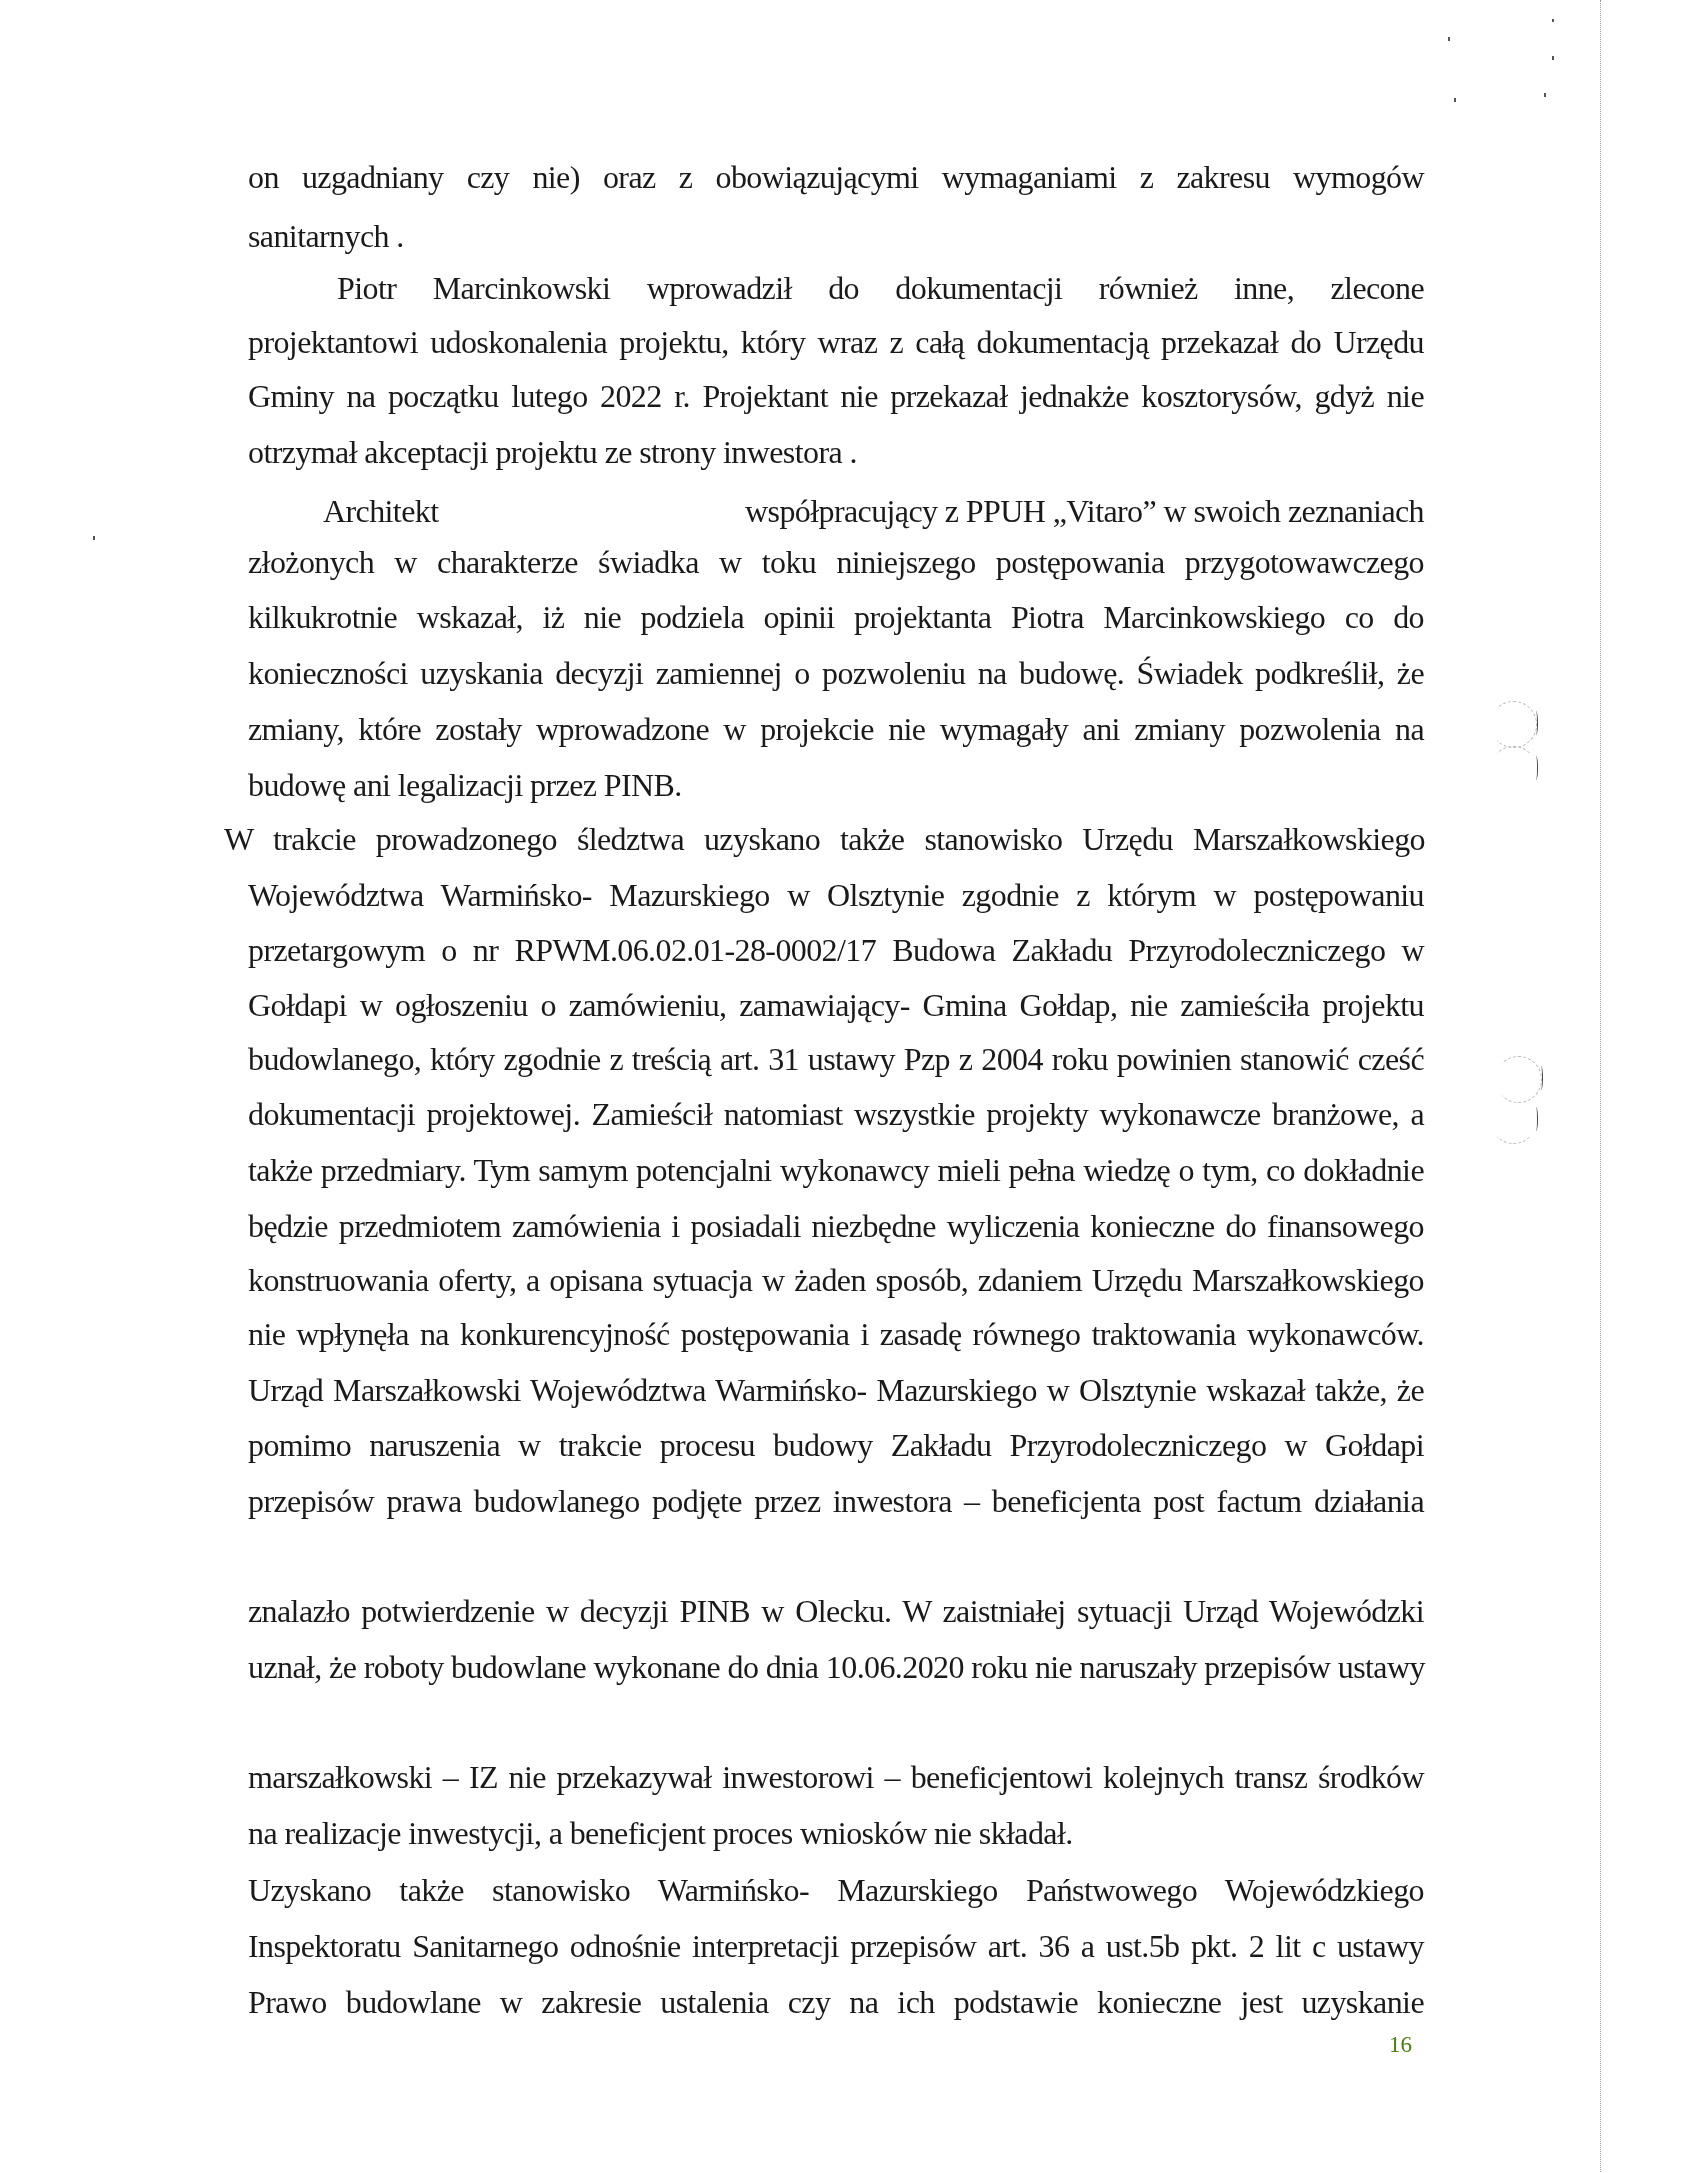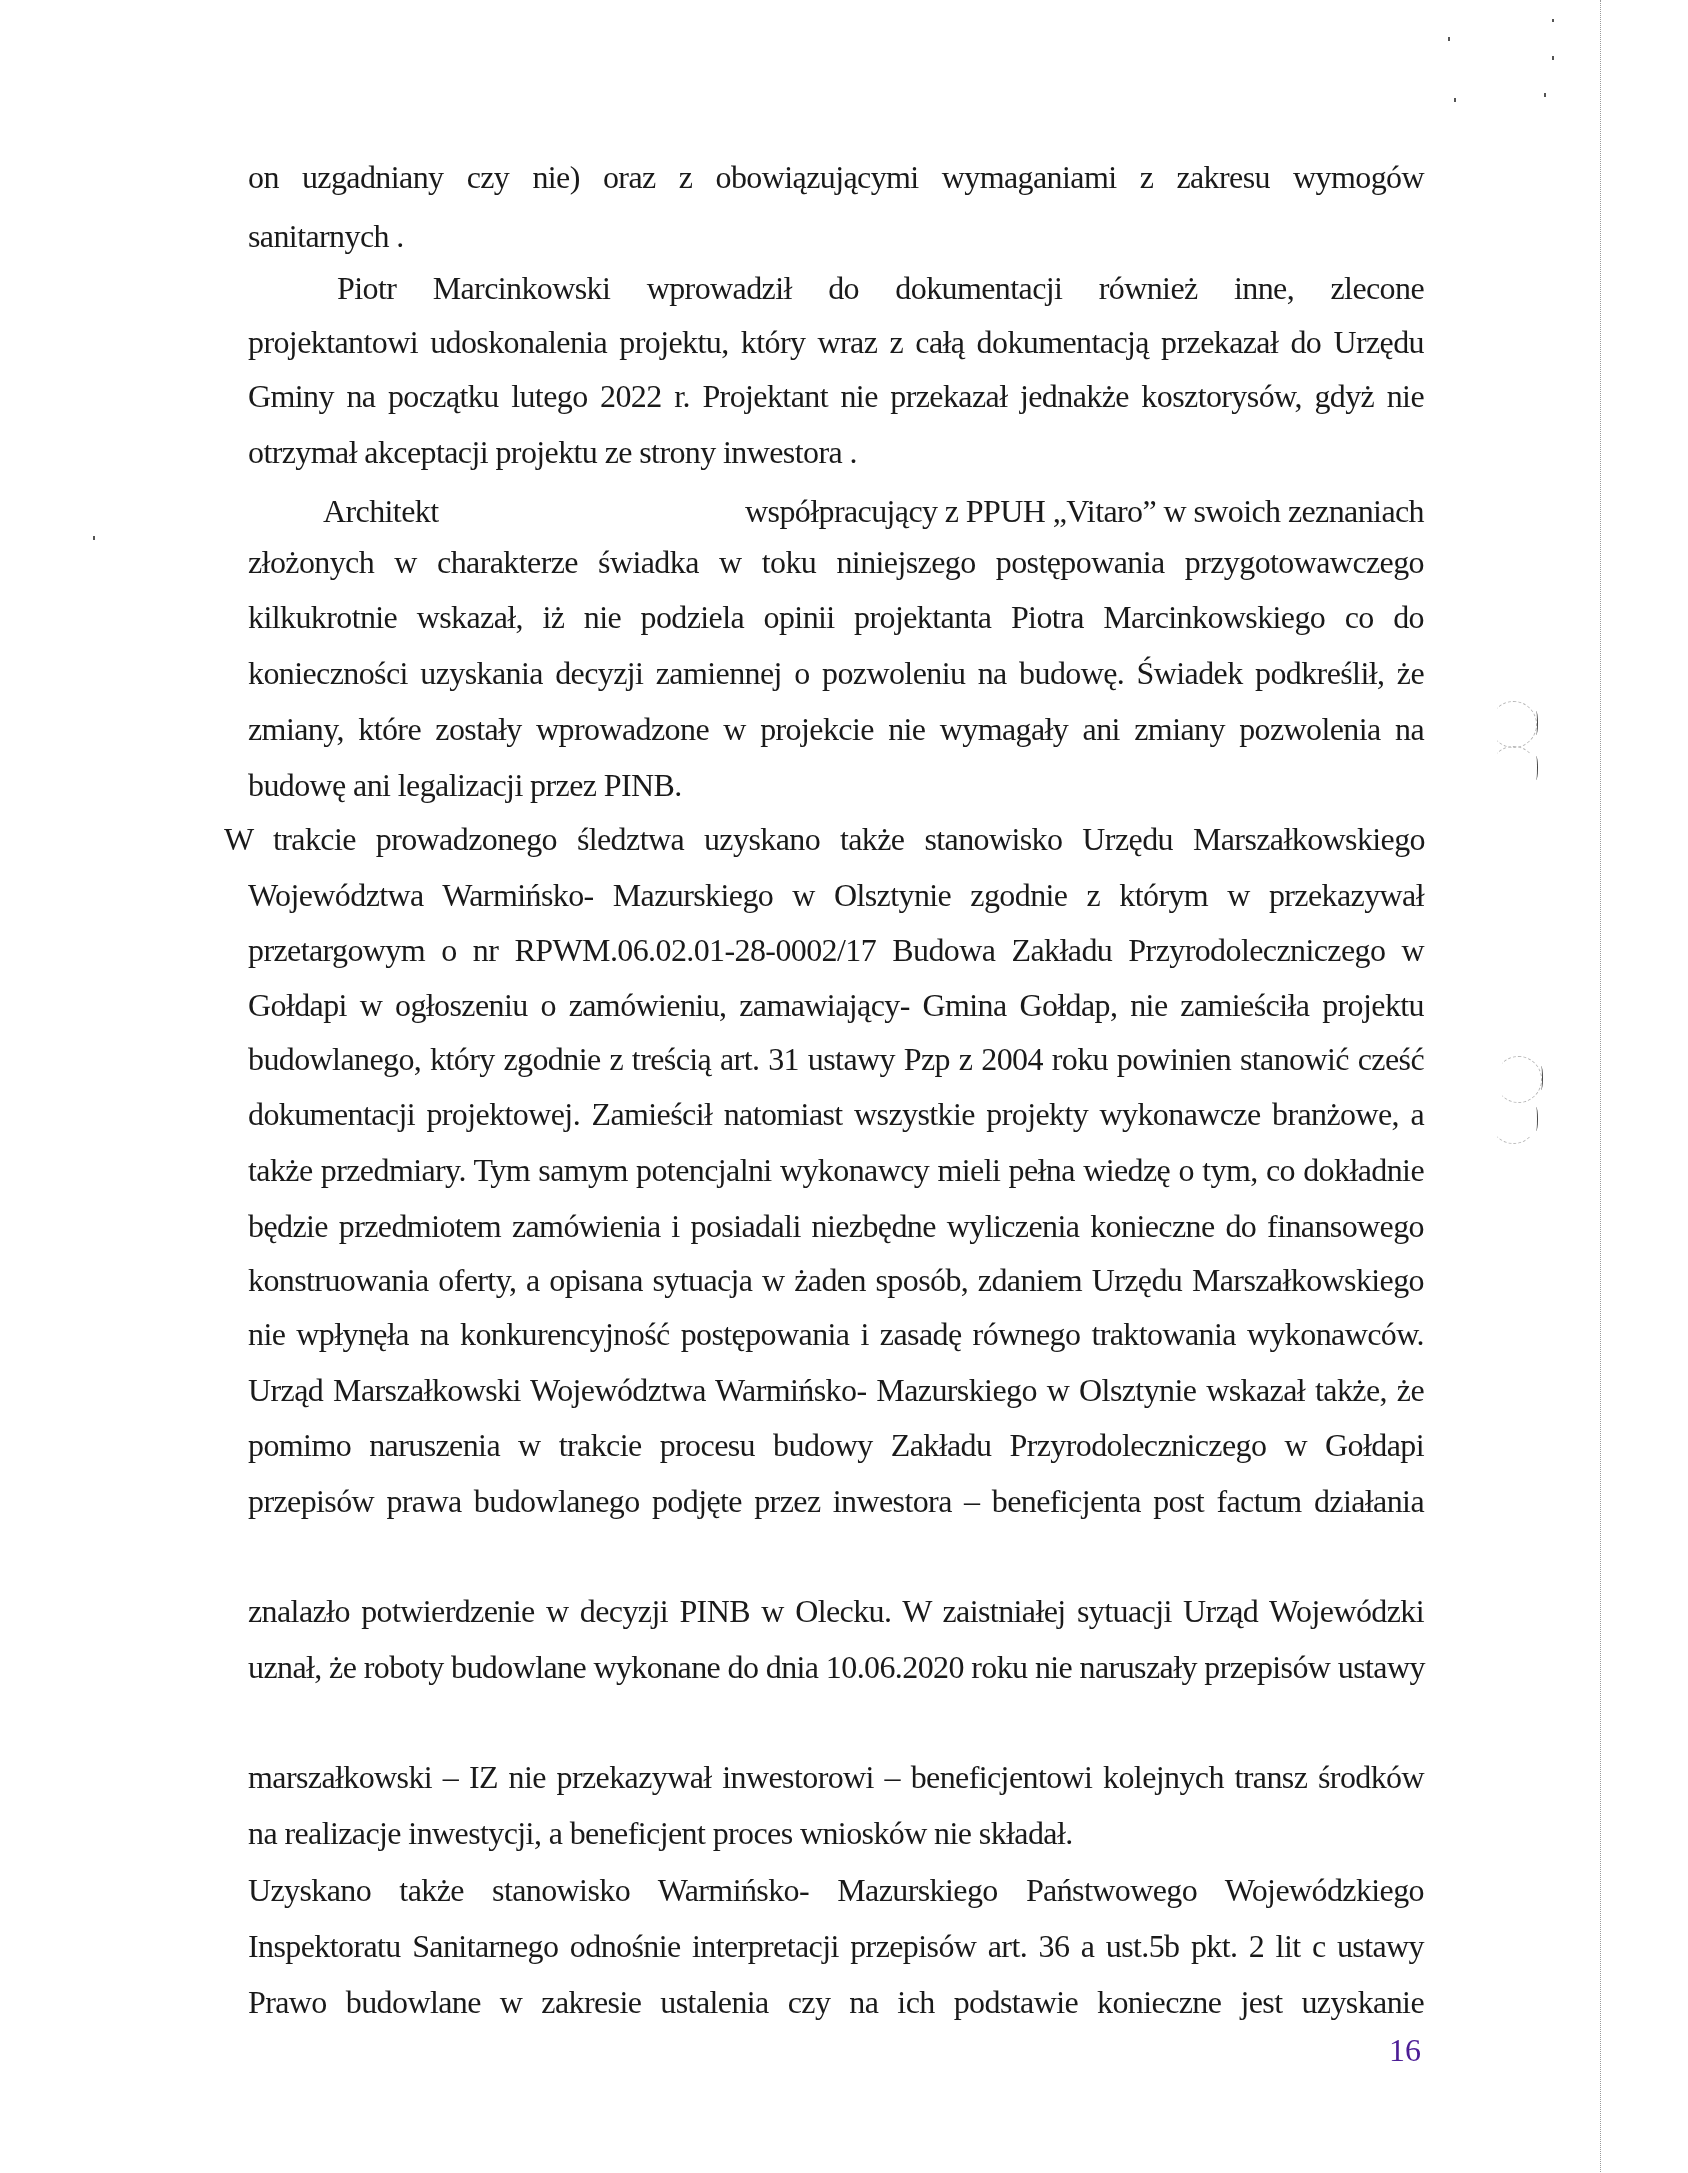--- a/index.html
+++ b/index.html
@@ -16,21 +16,21 @@
     color:#1a1a1a;
     white-space:nowrap;
     text-align:justify;
     text-align-last:justify;
     letter-spacing:-0.6px;
   }
   .line.last { text-align:left; text-align-last:left; }
   .line.indent2 { padding-left:89px; width:1087px; }
   .pagenum {
     position:absolute; left:1389px; top:2032px;
-    font-family:"Liberation Serif", serif; font-size:32px; color:#4c1d95;
+    font-family:"Liberation Serif", serif; font-size:23px; color:#4d7c0f;
   }
   .margin-rule {
     position:absolute; left:1600px; top:0; width:0; height:2174px;
     border-left:0.9px dotted #9a9a9a;
   }
   .speck { position:absolute; background:#555; width:1.9px; height:3.7px; }
   .hole {
     position:absolute; width:45px; height:45px; border-radius:50%;
     border:1.4px dashed #b8b8b8; border-left-color:transparent;
   }
@@ -76,21 +76,21 @@
     <span style="position:absolute;left:75px;">Architekt</span>
     <span style="position:absolute;right:0;">współpracujący z PPUH „Vitaro” w swoich zeznaniach</span>
   </div>
   <div class="line" style="top:539px;">złożonych w charakterze świadka w toku niniejszego postępowania przygotowawczego</div>
   <div class="line" style="top:594px;">kilkukrotnie wskazał, iż nie podziela opinii projektanta Piotra Marcinkowskiego co do</div>
   <div class="line" style="top:650px;">konieczności uzyskania decyzji zamiennej o pozwoleniu na budowę. Świadek podkreślił, że</div>
   <div class="line" style="top:706px;">zmiany, które zostały wprowadzone w projekcie nie wymagały ani zmiany pozwolenia na</div>
   <div class="line last" style="top:762px;">budowę ani legalizacji przez PINB.</div>
 
   <div class="line" style="top:816px;left:224px;width:1201px;">W trakcie prowadzonego śledztwa uzyskano także stanowisko Urzędu Marszałkowskiego</div>
-  <div class="line" style="top:872px;">Województwa Warmińsko- Mazurskiego w Olsztynie zgodnie z którym w przekazywał</div>
+  <div class="line" style="top:872px;">Województwa Warmińsko- Mazurskiego w Olsztynie zgodnie z którym w postępowaniu</div>
   <div class="line" style="top:927px;">przetargowym o nr RPWM.06.02.01-28-0002/17 Budowa Zakładu Przyrodoleczniczego w</div>
   <div class="line" style="top:982px;">Gołdapi w ogłoszeniu o zamówieniu, zamawiający- Gmina Gołdap, nie zamieściła projektu</div>
   <div class="line" style="top:1036px;">budowlanego, który zgodnie z treścią art. 31 ustawy Pzp z 2004 roku powinien stanowić cześć</div>
   <div class="line" style="top:1091px;">dokumentacji projektowej. Zamieścił natomiast wszystkie projekty wykonawcze branżowe, a</div>
   <div class="line" style="top:1147px;">także przedmiary. Tym samym potencjalni wykonawcy mieli pełna wiedzę o tym, co dokładnie</div>
   <div class="line" style="top:1203px;">będzie przedmiotem zamówienia i posiadali niezbędne wyliczenia konieczne do finansowego</div>
   <div class="line" style="top:1257px;">konstruowania oferty, a opisana sytuacja w żaden sposób, zdaniem Urzędu Marszałkowskiego</div>
   <div class="line" style="top:1311px;">nie wpłynęła na konkurencyjność postępowania i zasadę równego traktowania wykonawców.</div>
   <div class="line" style="top:1367px;">Urząd Marszałkowski Województwa Warmińsko- Mazurskiego w Olsztynie wskazał także, że</div>
   <div class="line" style="top:1422px;">pomimo naruszenia w trakcie procesu budowy Zakładu Przyrodoleczniczego w Gołdapi</div>

